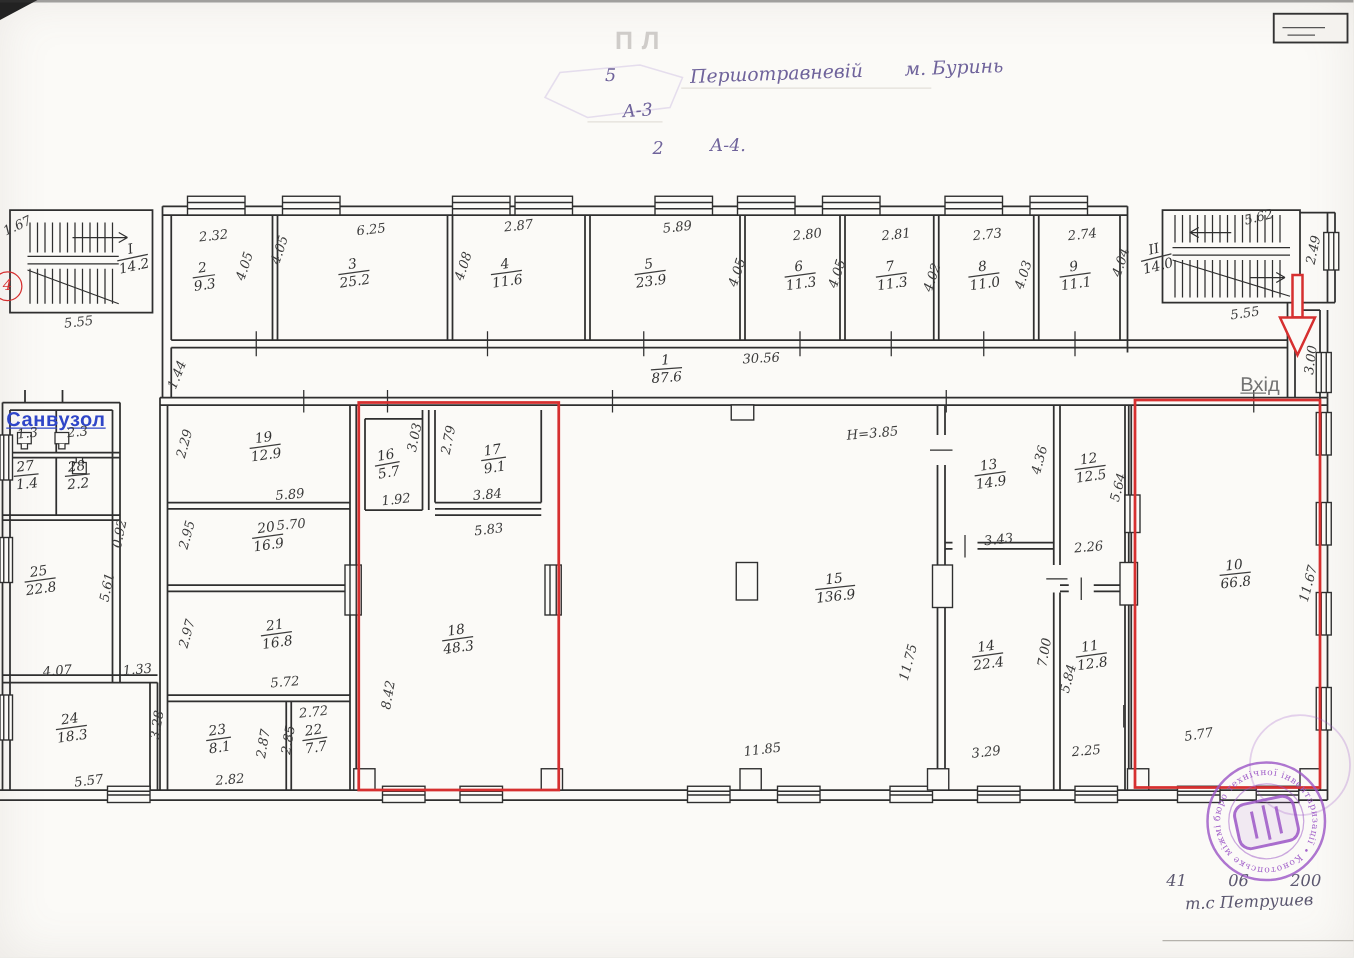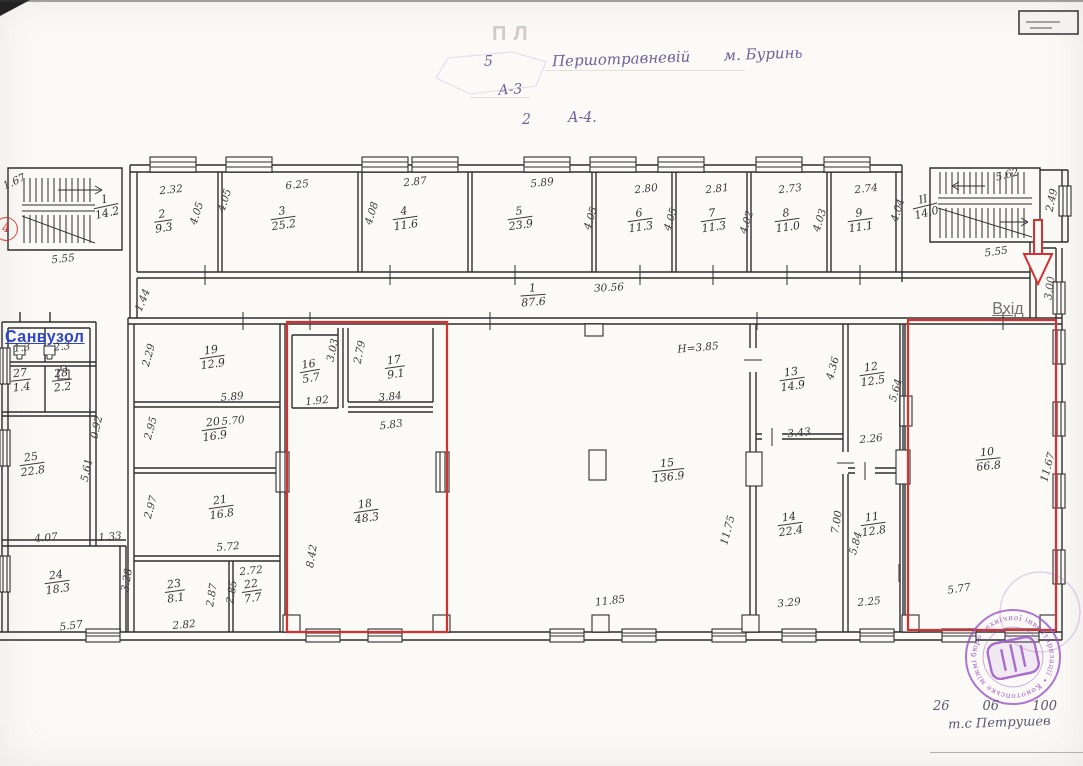--- a/index.html
+++ b/index.html
@@ -226,21 +226,21 @@
     <div class="hand" style="left:484px;top:53px;font-size:14px;">5</div>
     <div class="hand" style="left:552px;top:48px;font-size:15px;transform:rotate(-2deg);">Першотравневій       м. Буринь</div>
     <div class="hand" style="left:498px;top:81px;font-size:14px;transform:rotate(-4deg);">А-3</div>
     <div class="hand" style="left:522px;top:111px;font-size:14px;">2</div>
     <div class="hand" style="left:568px;top:109px;font-size:14px;">А-4.</div>
 
     <div class="entrance">Вхід</div>
     <div class="sanitary">Санвузол</div>
     <div class="circle-marker">4</div>
 
-    <div class="stamp-date">26        06        100</div>
+    <div class="stamp-date">41        06        200</div>
     <div class="stamp-sign">т.с  Петрушев</div>
     <div class="bottom-rule"></div>
   <div class="room-label" style="left: 533px; top: 296px; transform: translate(-50%, -50%) rotate(-4deg);">
         <span class="num">1</span>
         <span class="area">87.6</span>
       </div>
       <div class="room-label" style="left: 163px; top: 222px; transform: translate(-50%, -50%) rotate(-8deg);">
         <span class="num">2</span>
         <span class="area">9.3</span>
       </div>

